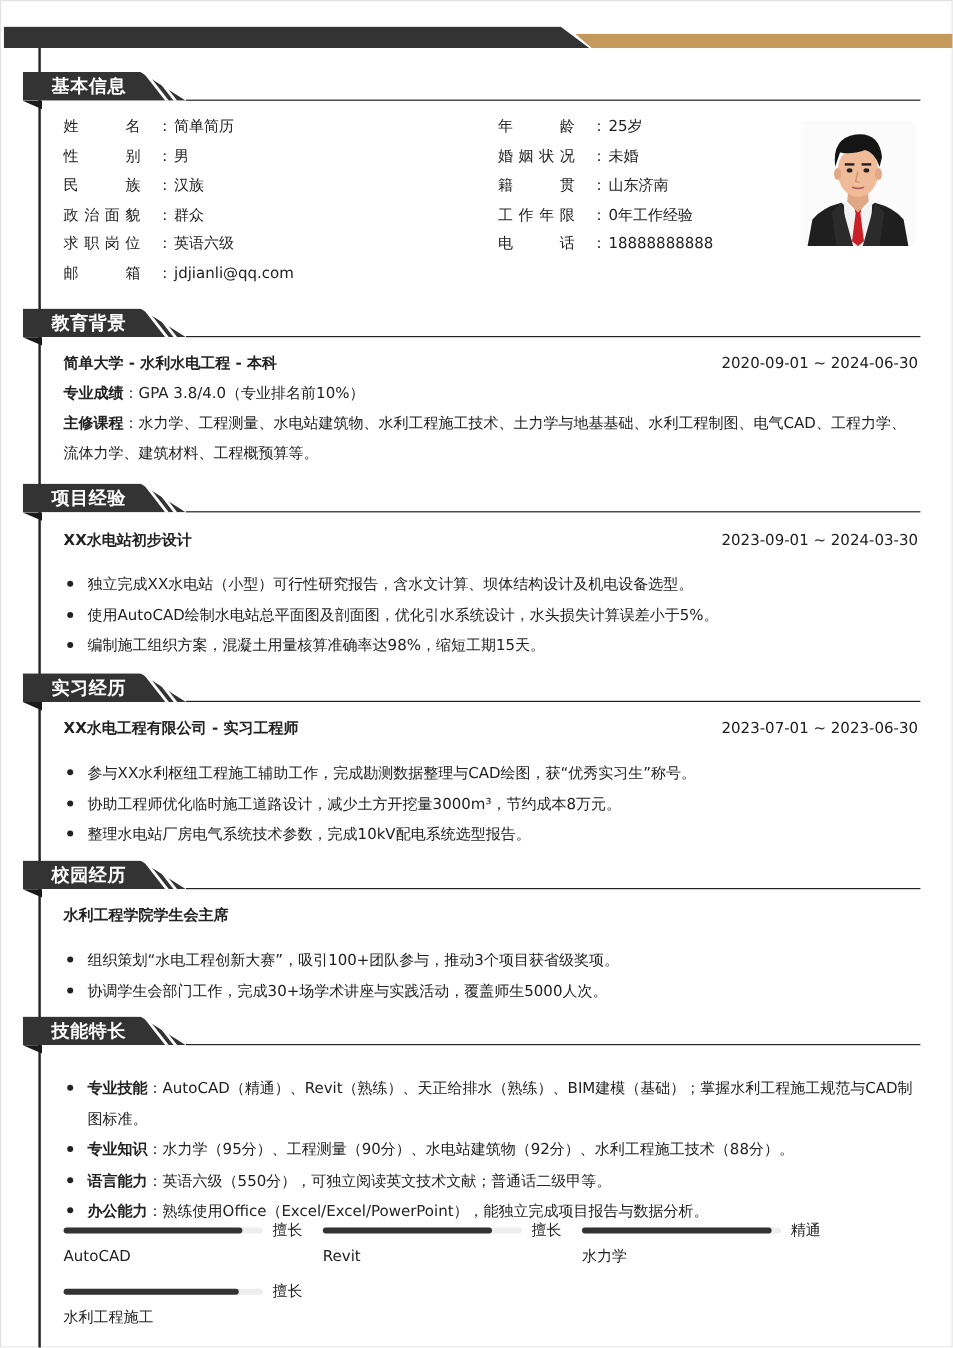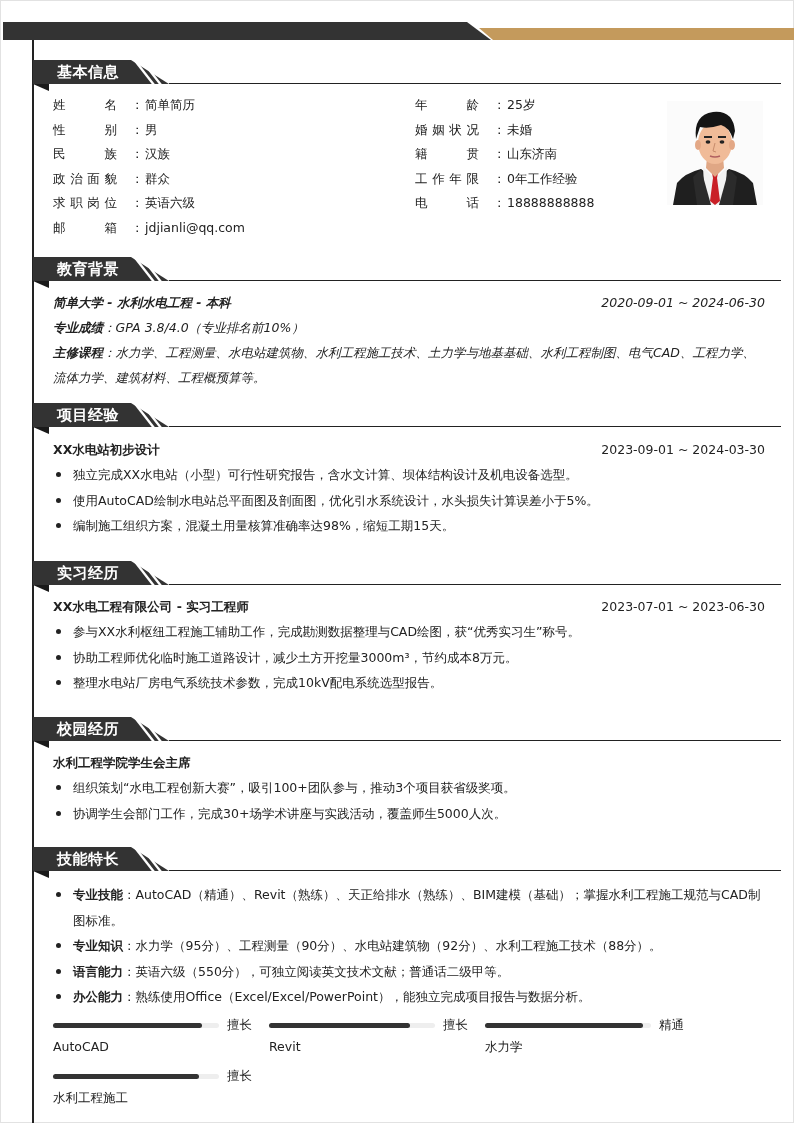--- a/index.html
+++ b/index.html
@@ -8,35 +8,35 @@
   .page { position:absolute; left:0; top:0; width:794px; height:1123px; border:1px solid #e2e2e2; background:#fff; }
 
   
   .top-dark { position:absolute; left:2px; top:21px; width:488px; height:18px; background:#333333;
               clip-path:polygon(0 0, 464px 0, 488px 100%, 0 100%); }
   .top-gold { position:absolute; left:478px; top:27px; width:315px; height:12px; background:#c49a5c;
               clip-path:polygon(0 0, 100% 0, 100% 100%, 14px 100%); }
   .vline { position:absolute; left:31px; top:39px; width:1.5px; height:1084px; background:#222; }
 
   
-  .sec { position:absolute; left:32px; width:748px; height:30px; }
+  .sec { position:absolute; left:18px; width:748px; height:30px; }
   .sec .tag { position:absolute; left:0; top:0; width:136px; height:24px; background:#333;
               clip-path:polygon(0 0, 98px 0, 136px 100%, 0 100%); }
   .sec .stripe { position:absolute; top:0; width:3px; height:24px; background:#fff; transform:skewX(38deg); transform-origin:top left; }
   .sec .fold { position:absolute; left:0; top:24px; width:0; height:0;
                border-top:7px solid #1a1a1a; border-left:16px solid transparent; }
   .sec .title { position:absolute; left:24px; top:2px; color:#fff; font-size:15px; font-weight:bold; letter-spacing:0.5px; line-height:20px; }
   .sec .rule { position:absolute; left:136px; top:23px; right:0; height:1.2px; background:#222; }
 
   .content { position:absolute; left:52px; width:712px; }
   .row { position:relative; height:25px; line-height:25px; font-size:12.5px; }
   .row .date { position:absolute; right:0; top:0; }
   .bold { font-weight:bold; }
   .plain { font-size:12.5px; line-height:25px; }
-  ul.bul { list-style:none; }
+  ul.bul { list-style:none;margin-top:12px; }
   ul.bul li { position:relative; padding-left:20px; font-size:12.5px; line-height:25.5px; }
   ul.bul li::before { content:""; position:absolute; left:3px; top:10px; width:5px; height:5px; border-radius:50%; background:#222; }
   .info-row { position:absolute; height:24px; line-height:24px; font-size:12.5px; white-space:nowrap; }
   .lbl-spread { display:inline-flex; justify-content:space-between; width:64px; margin-right:14px; }
   .colon { display:inline-block; width:14px; }
   .photo { position:absolute; left:666px; top:100px; width:96px; height:104px; }
 
   
   .skill { position:absolute; width:210px; height:50px; }
   .skill .track { position:absolute; left:0; top:8px; width:166px; height:5px; border-radius:3px; background:#eeeeee; }
@@ -174,21 +174,21 @@
   </svg>
 
   <div class="sec" style="top:256px;">
     <div class="tag"></div>
     <div class="stripe" style="left:100px;"></div>
     <div class="stripe" style="left:107px;"></div>
     <div class="fold"></div>
     <div class="title">教育背景</div>
     <div class="rule"></div>
   </div>
-  <div class="content" style="top:289px;font-style:italic;">
+  <div class="content" style="top:289px;">
     <div class="row">
       <span class="bold">简单大学 - 水利水电工程 - 本科</span>
       <span class="date">2020-09-01 ~ 2024-06-30</span>
     </div>
     <div class="plain"><span class="bold">专业成绩</span><span>：GPA 3.8/4.0（专业排名前10%）</span></div>
     <div class="plain"><span class="bold">主修课程</span><span>：水力学、工程测量、水电站建筑物、水利工程施工技术、土力学与地基基础、水利工程制图、电气CAD、工程力学、流体力学、建筑材料、工程概预算等。</span></div>
   </div>
 
   <div class="sec" style="top:402px;">
     <div class="tag"></div>

